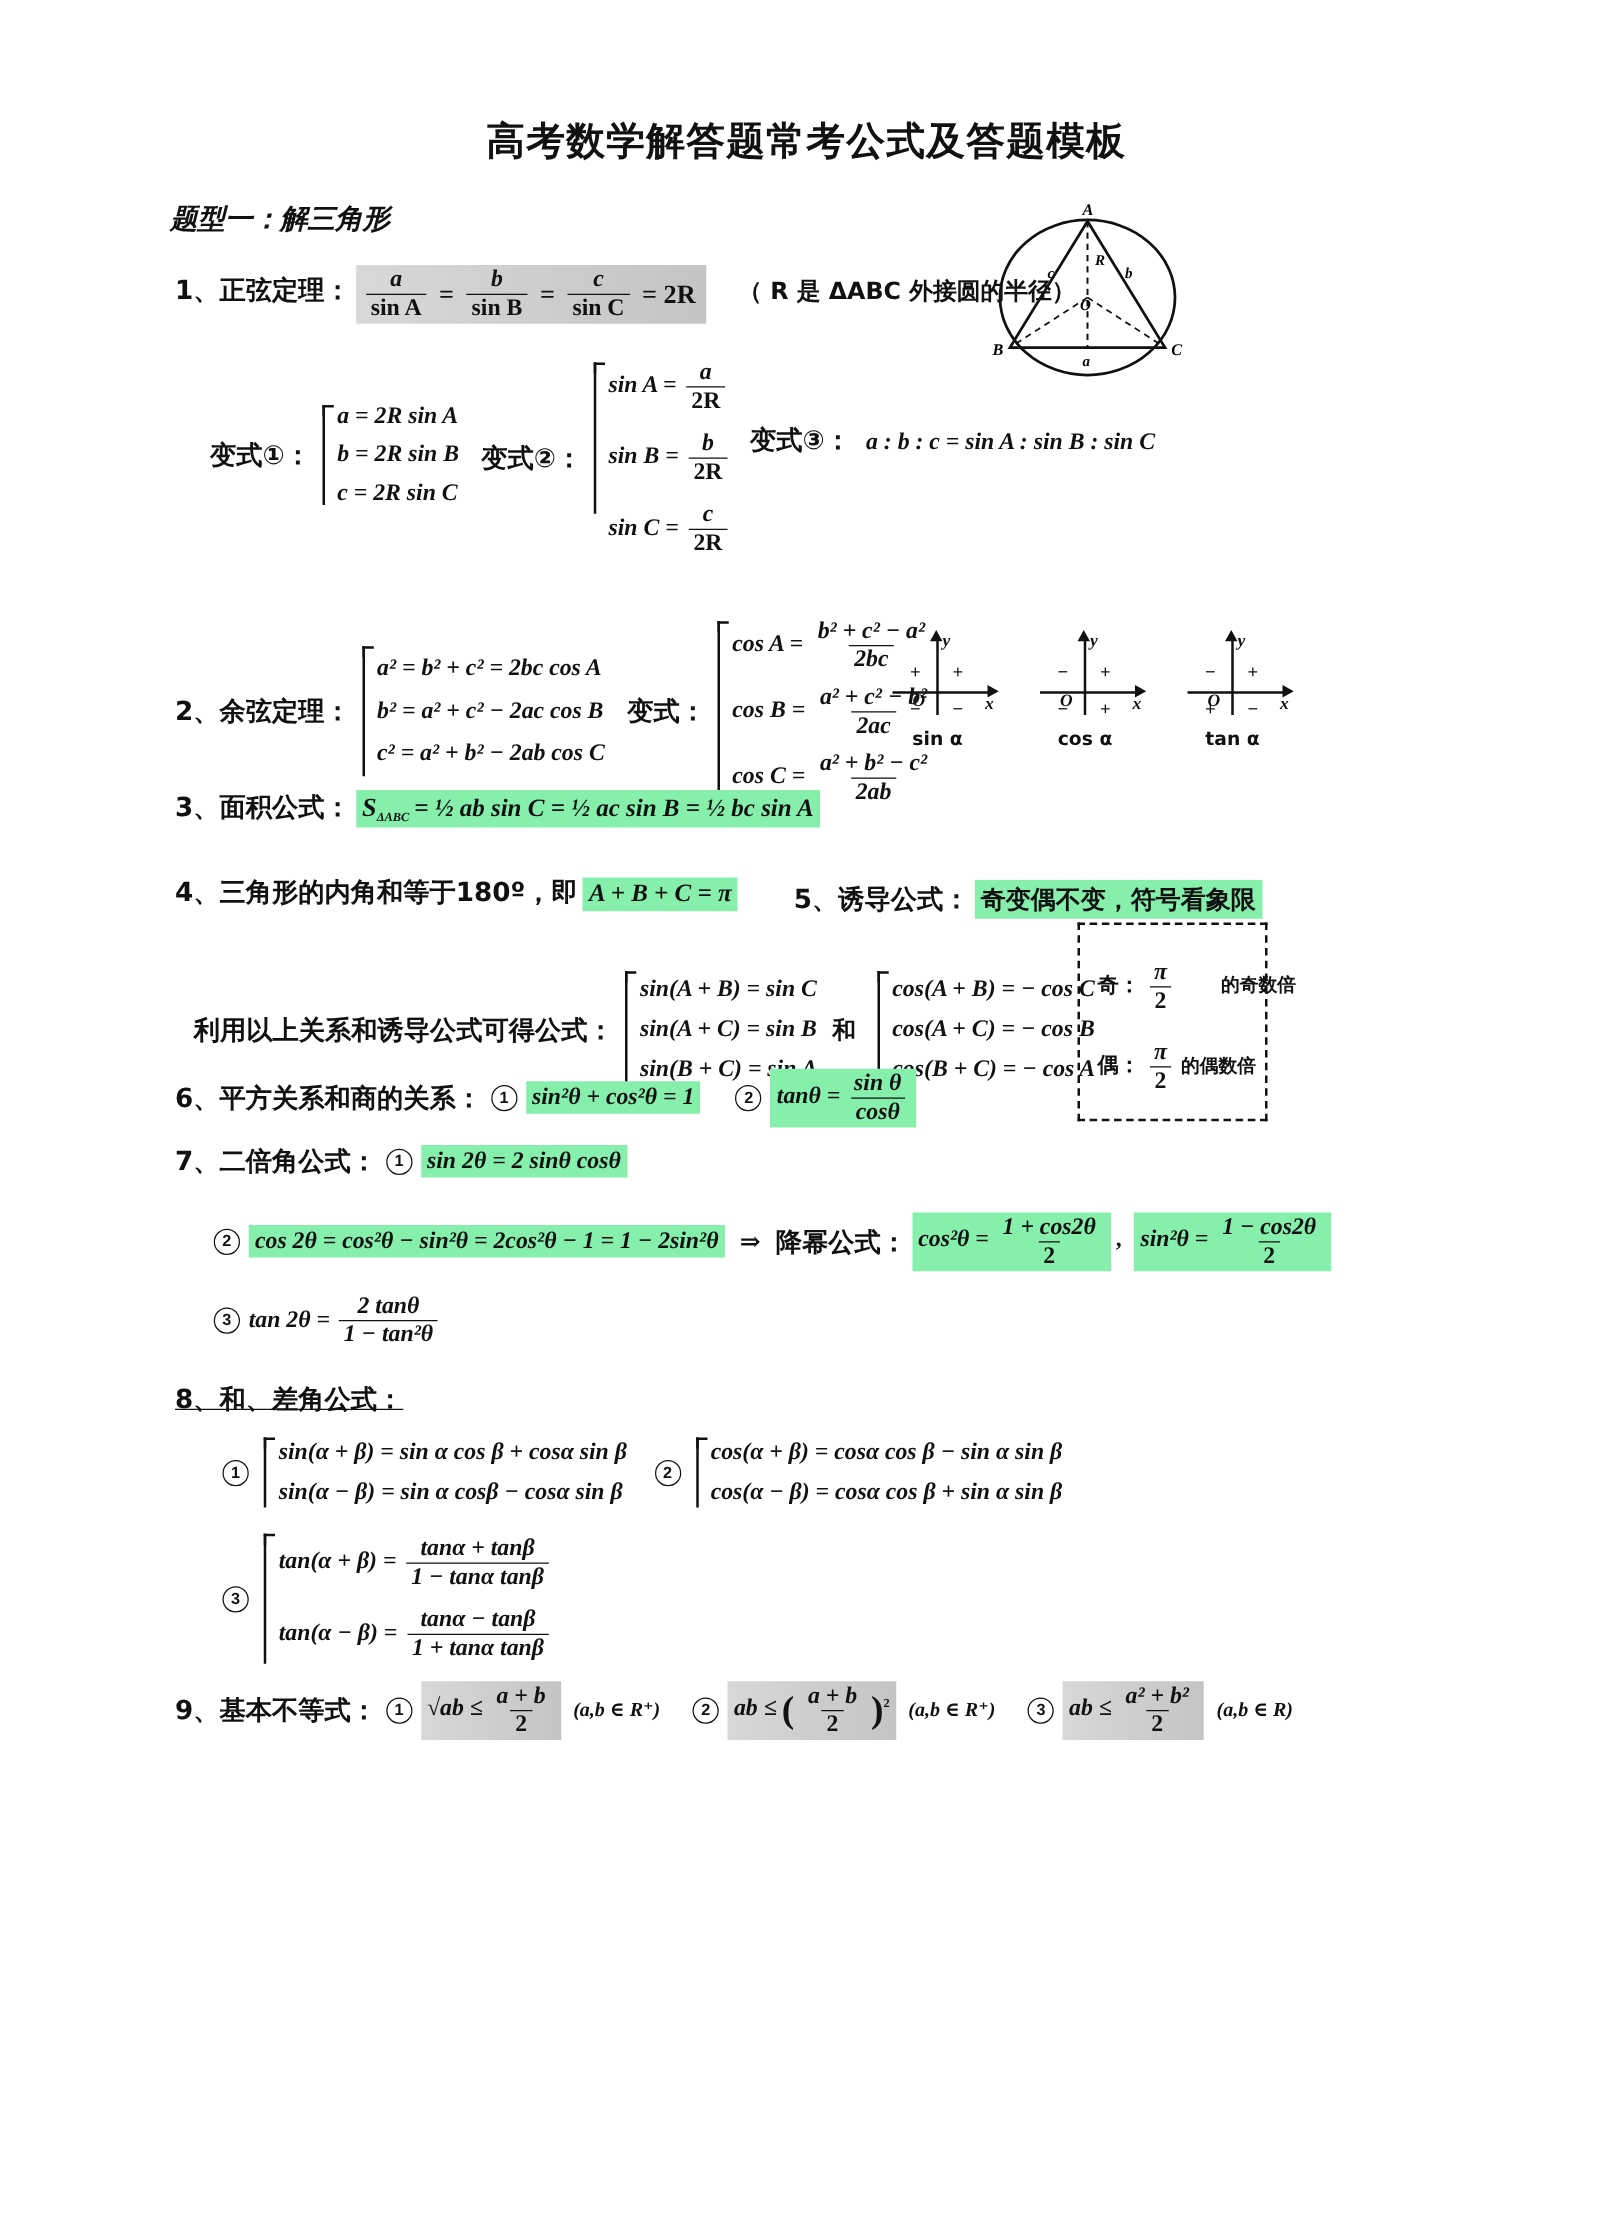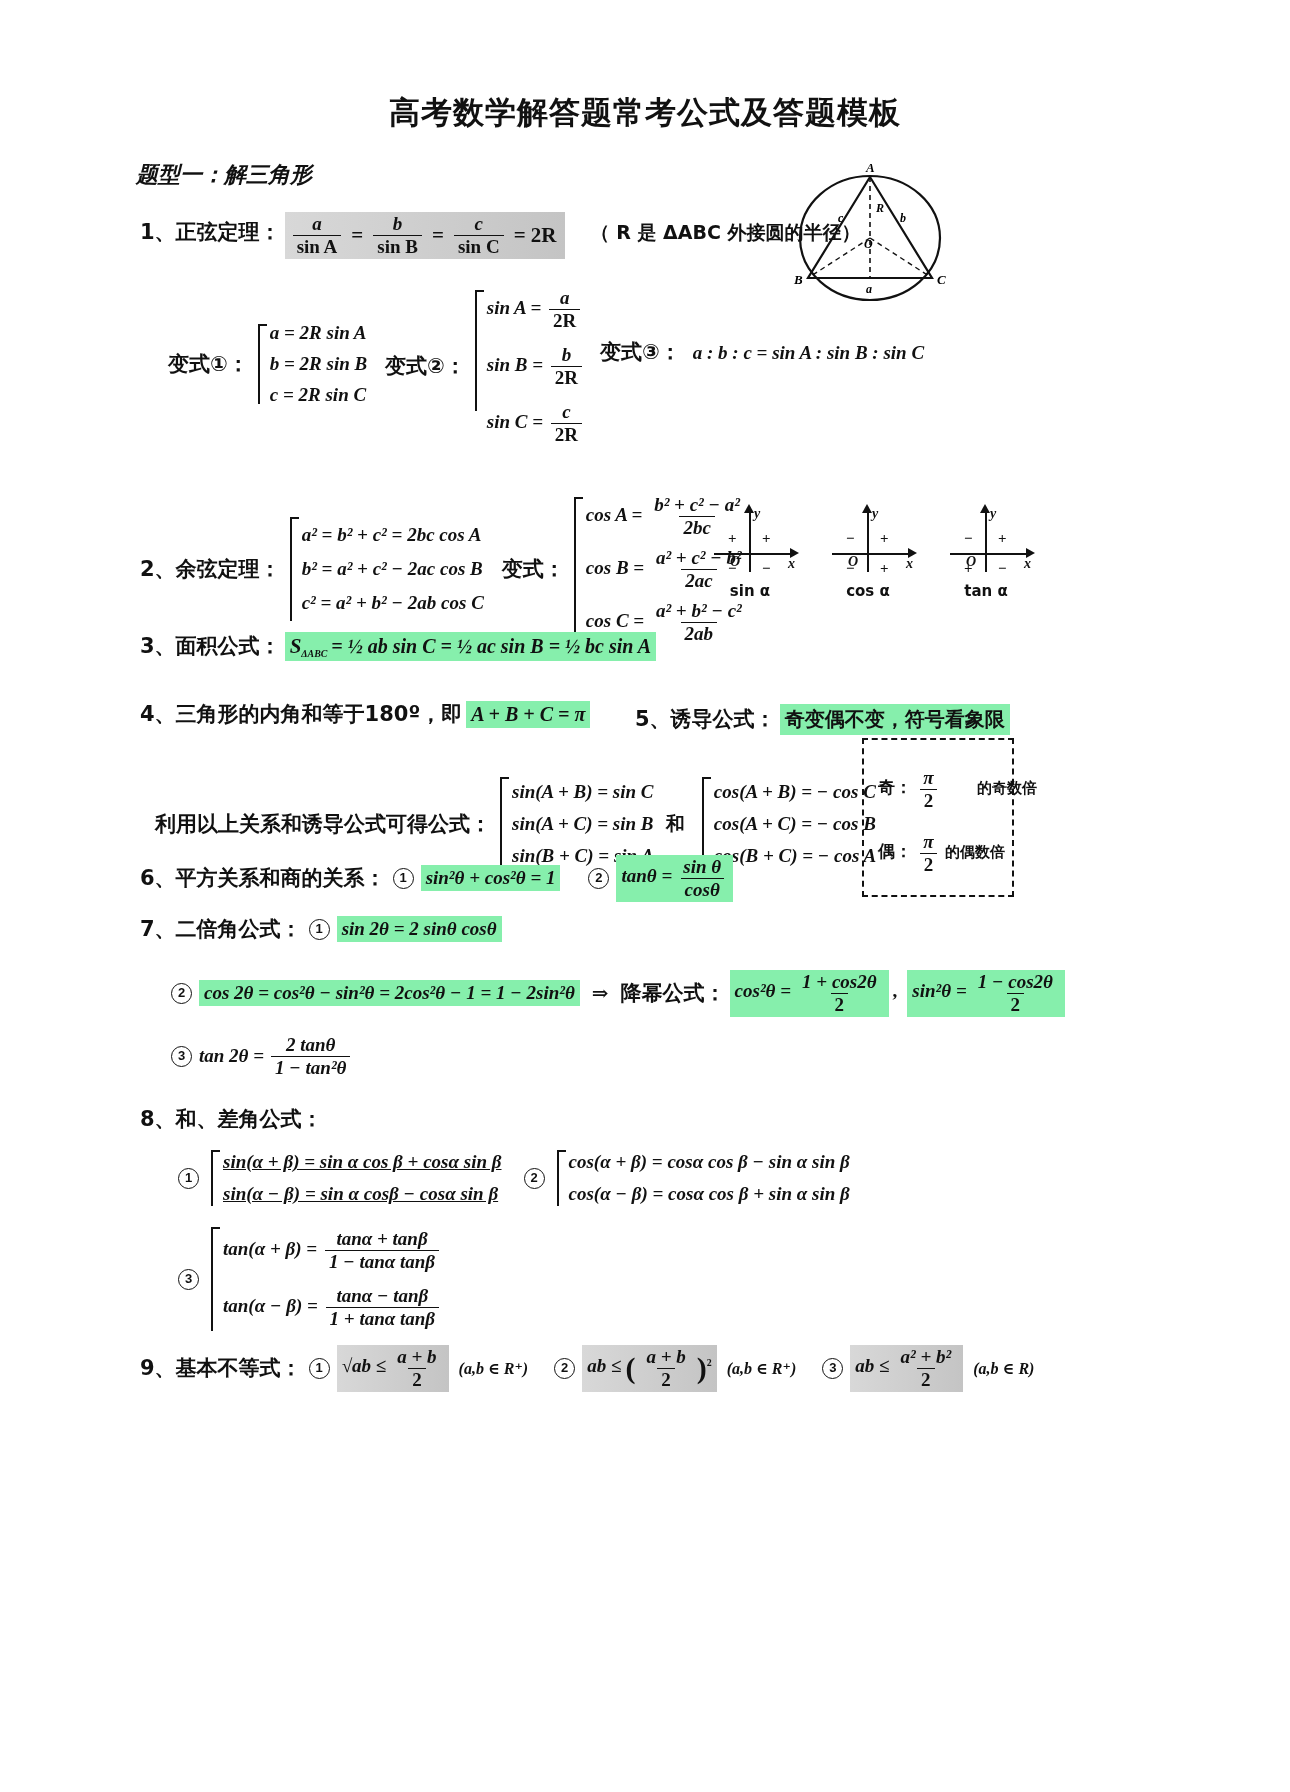--- a/index.html
+++ b/index.html
@@ -364,29 +364,29 @@
 
   <div class="row" style="left:168px;top:1035px;">
     <span class="cnum">3</span>
     <span class="mi" style="font-size:19px;vertical-align:middle;">tan 2θ =</span>
     <span class="f">
         <span class="num mi">2 tanθ</span>
         <span class="den mi">1 − tan²θ</span>
       </span>
   </div>
 
-  <div class="row" style="left:140px;top:1105px;">
+  <div class="row" style="left:140px;top:1105px;text-decoration:underline;">
     <span class="cn lbl">8、和、差角公式：</span>
   </div>
 
   <div class="row" style="left:175px;top:1148px;">
     <span class="cnum" style="vertical-align:middle;">1</span>
     <span class="sys">
       <span class="brace" style="height:60px;"></span>
-      <span class="lines" style="gap:10px;text-decoration:underline;">
+      <span class="lines" style="gap:10px;">
         <div class="mi">sin(α + β) = sin α cos β + cosα sin β</div>
         <div class="mi">sin(α − β) = sin α cosβ − cosα sin β</div>
       </span>
     </span>
     <span class="cnum" style="vertical-align:middle;margin-left:18px;">2</span>
     <span class="sys">
       <span class="brace" style="height:60px;"></span>
       <span class="lines" style="gap:10px;">
         <div class="mi">cos(α + β) = cosα cos β − sin α sin β</div>
         <div class="mi">cos(α − β) = cosα cos β + sin α sin β</div>

